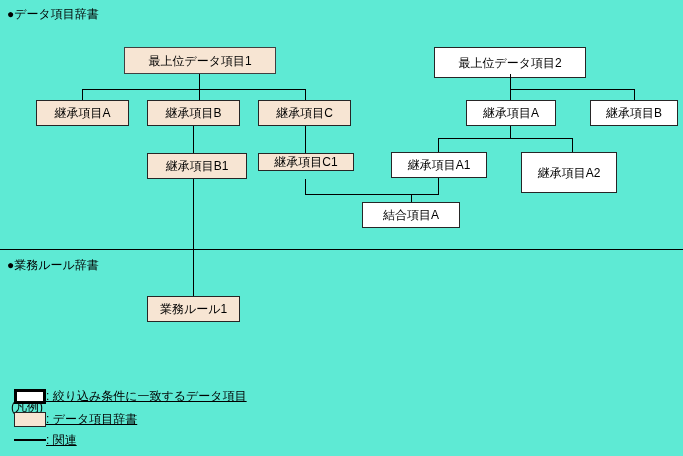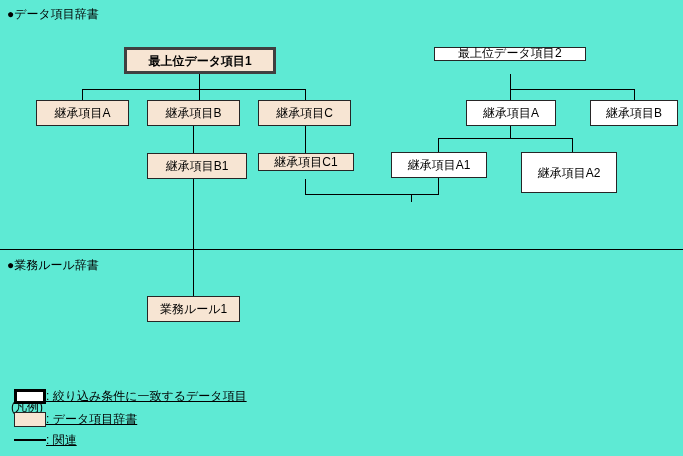--- a/index.html
+++ b/index.html
@@ -46,22 +46,21 @@
     line-height: 1;
     white-space: nowrap;
     color: #000;
     background: #ffffff;
     border: 1px solid #262626;
   }
   .node.fill-export {
     background: #f7e5d3;
   }
   .node.match-outline {
-    border: 3px solid #404040;
-    font-weight: bold;
+    border: 1px solid #404040;
   }
 
   
   .conn {
     position: absolute;
     background: #000000;
   }
   .conn.v { width: 1px; }
   .conn.h { height: 1px; }
 
@@ -137,21 +136,21 @@
   <div class="node fill-export" style="left:258px; top:100px; width:93px; height:26px;">継承項目C</div>
 
   <div class="conn v" style="left:193px; top:126px; height:27px;"></div>
 
   <div class="conn v" style="left:305px; top:126px; height:27px;"></div>
 
   <div class="node fill-export" style="left:147px; top:153px; width:100px; height:26px;">継承項目B1</div>
 
   <div class="node fill-export" style="left:258px; top:153px; width:96px; height:18px;">継承項目C1</div>
 
-  <div class="node" style="left:434px; top:47px; width:152px; height:14px;font-family:Liberation Mono, monospace;">最上位データ項目2</div>
+  <div class="node" style="left:434px; top:47px; width:152px; height:31px;">最上位データ項目2</div>
 
   <div class="conn v" style="left:510px; top:74px; height:15px;"></div>
   <div class="conn h" style="left:510px; top:89px; width:124px;"></div>
   <div class="conn v" style="left:510px; top:89px; height:11px;"></div>
   <div class="conn v" style="left:634px; top:89px; height:11px;"></div>
 
   <div class="node" style="left:466px; top:100px; width:90px; height:26px;">継承項目A</div>
 
   <div class="node" style="left:590px; top:100px; width:88px; height:26px;">継承項目B</div>
 
@@ -162,20 +161,21 @@
 
   <div class="node" style="left:391px; top:152px; width:96px; height:26px;">継承項目A1</div>
 
   <div class="node" style="left:521px; top:152px; width:96px; height:41px;">継承項目A2</div>
 
   <div class="conn v" style="left:305px; top:179px; height:15px;"></div>
   <div class="conn v" style="left:438px; top:178px; height:16px;"></div>
   <div class="conn h" style="left:305px; top:194px; width:134px;"></div>
   <div class="conn v" style="left:411px; top:194px; height:8px;"></div>
 
+  <div class="node" style="left:362px; top:202px; width:98px; height:26px;">結合項目A</div>
 
   <div class="conn v" style="left:193px; top:179px; height:117px;"></div>
 
   <div class="divider" style="left:0px; top:249px; width:683px;"></div>
 
   <div class="section-heading" style="left:7px; top:258px;">●業務ルール辞書</div>
 
   <div class="node fill-export" style="left:147px; top:296px; width:93px; height:26px;">業務ルール1</div>
 
   <div class="legend-title" style="left:11px; top:355px;">(凡例)</div>

